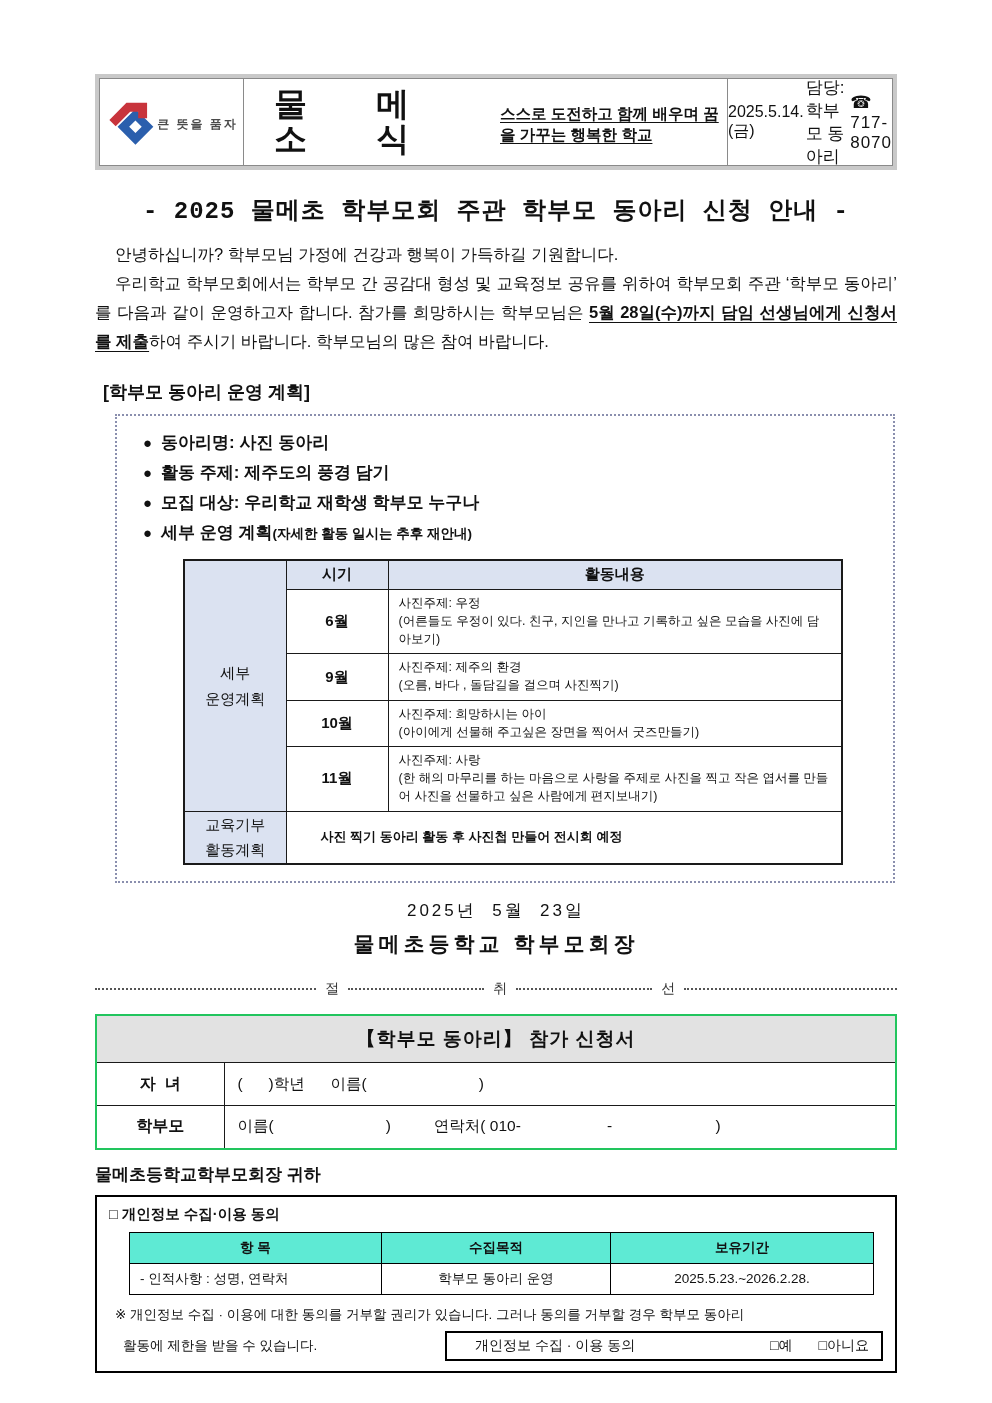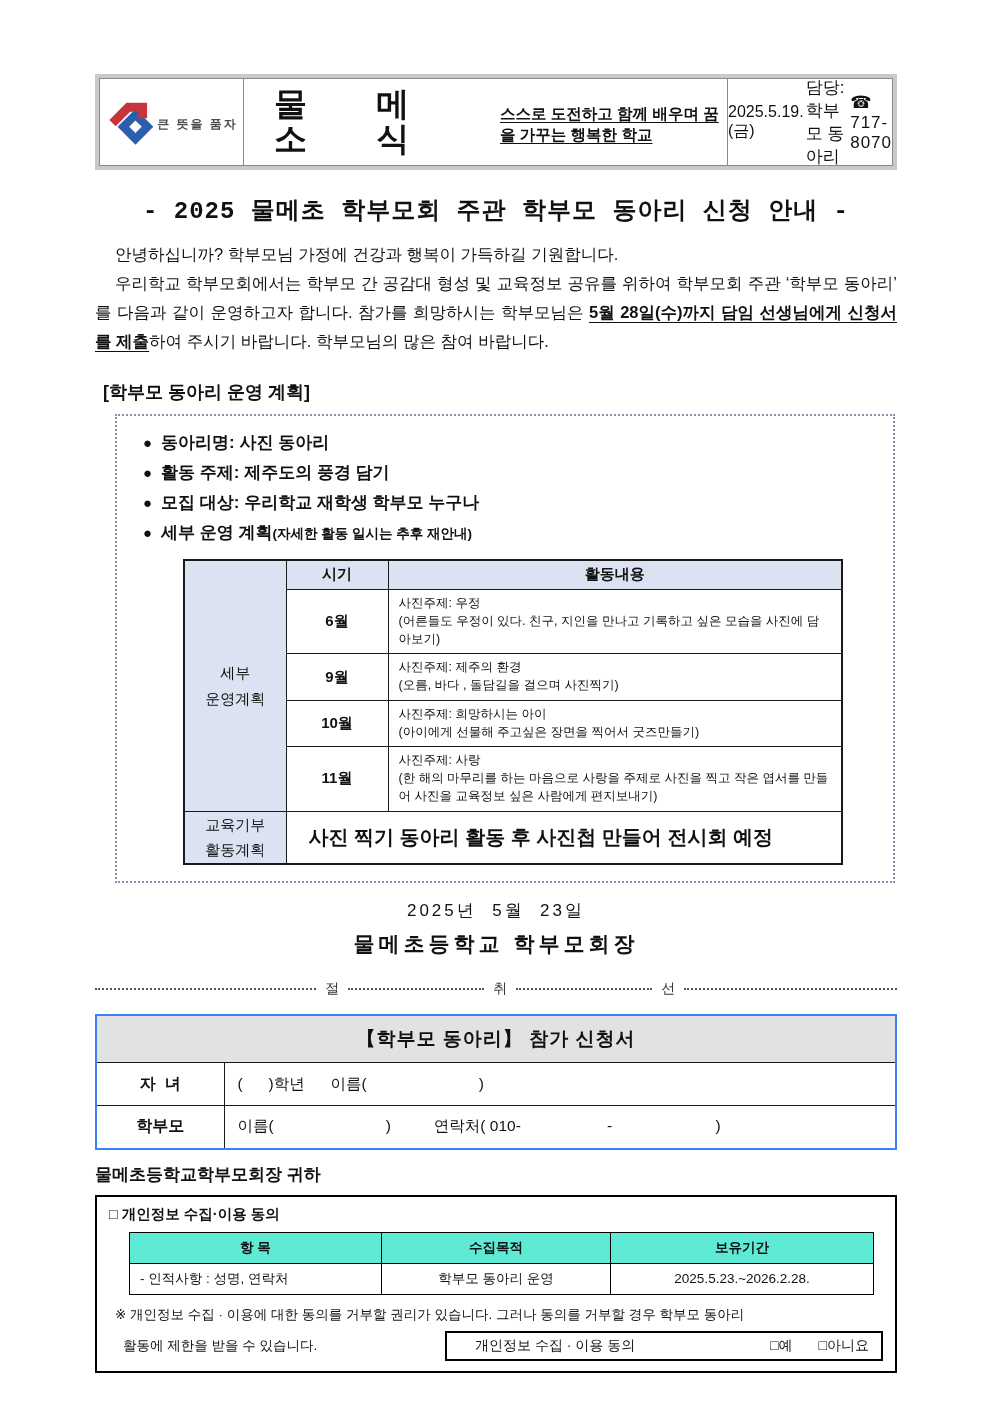--- a/index.html
+++ b/index.html
@@ -40,34 +40,34 @@
 
   table.plan { border-collapse: collapse; margin: 10px 0 0 40px; width: 660px; border: 2px solid #1a1a1a; }
   table.plan th, table.plan td { border: 1px solid #1a1a1a; }
   .lav { background: #dbe2f1; }
   table.plan th { font-size: 15px; font-weight: 600; height: 30px; }
   .col-side { width: 102px; }
   .col-period { width: 102px; }
   td.side-cell { text-align: center; font-size: 15px; line-height: 1.7; }
   td.period-cell { text-align: center; font-size: 15px; font-weight: 600; }
   td.content-cell { font-size: 12.5px; line-height: 1.42; padding: 5px 10px; }
-  td.footer-cell { font-size: 20px; font-weight: 600; padding: 10px 8px 10px 22px; }
+  td.footer-cell { font-size: 13px; font-weight: 600; padding: 10px 8px 10px 34px; }
 
   
   .closing-date { text-align: center; margin-top: 16px; font-size: 17px; letter-spacing: 3px; }
   .closing-signer { text-align: center; margin-top: 8px; font-size: 21px; font-weight: 600; letter-spacing: 4px; }
 
   
   .cutline { display: flex; align-items: center; margin-top: 22px; color: #333; font-size: 14px; }
   .leader { border-top: 2px dotted #555; height: 0; }
   .l1 { flex: 2.6; } .l2 { flex: 1.6; } .l3 { flex: 1.6; } .l4 { flex: 2.5; }
   .cut-label { padding: 0 9px; }
 
   
-  table.form { border-collapse: collapse; width: 100%; margin-top: 16px; border: 2px solid #3b82f6; }
+  table.form { border-collapse: collapse; width: 100%; margin-top: 16px; border: 2px solid #22c55e; }
   table.form th, table.form td { border: 1px solid #1a1a1a; }
   .form-title { background: #e2e2e2; text-align: center; font-size: 19px; font-weight: bold; height: 48px; letter-spacing: 1px; }
   .form-label { width: 128px; text-align: center; font-size: 16px; font-weight: 600; height: 43px; }
   .form-fill { font-size: 15.5px; padding-left: 13px; }
   .pre { white-space: pre; }
 
   
   .addressee { margin-top: 13px; font-size: 17px; font-weight: bold; }
   .privacy-box { margin-top: 9px; border: 2px solid #000; padding: 8px 12px 10px 12px; }
   .privacy-title { font-size: 14.5px; font-weight: bold; }
@@ -98,21 +98,21 @@
             <path d="M11 41 L34 18 L55 18 L55 34" fill="none" stroke="#c8343c" stroke-width="13"></path>
           </svg>
         </span>
         <div class="hdr-logo-caption">큰 뜻을 품자</div>
       </div>
       <div class="hdr-cell hdr-center">
         <div class="hdr-title">물 메 소 식</div>
         <div class="hdr-sub">스스로 도전하고 함께 배우며 꿈을 가꾸는 행복한 학교</div>
       </div>
       <div class="hdr-cell hdr-right">
-        <div class="hdr-date">2025.5.19.(금)</div>
+        <div class="hdr-date">2025.5.14.(금)</div>
         <div class="hdr-manager">담당: 학부모 동아리</div>
         <div class="hdr-phone">☎ 717-8070</div>
       </div>
     </div>
   </div>
 
   <div class="notice-title">- 2025 물메초 학부모회 주관 학부모 동아리 신청 안내 -</div>
 
   <div class="body-text">
     <p>안녕하십니까? 학부모님 가정에 건강과 행복이 가득하길 기원합니다.</p>
@@ -168,21 +168,21 @@
         <td class="period-cell">10월</td>
         <td class="content-cell">
           <span style="display:block">사진주제: 희망하시는 아이</span>
           <span>(아이에게 선물해 주고싶은 장면을 찍어서 굿즈만들기)</span>
         </td>
       </tr>
       <tr>
         <td class="period-cell">11월</td>
         <td class="content-cell">
           <span style="display:block">사진주제: 사랑</span>
-          <span>(한 해의 마무리를 하는 마음으로 사랑을 주제로 사진을 찍고 작은 엽서를 만들어 사진을 교육정보 싶은 사람에게 편지보내기)</span>
+          <span>(한 해의 마무리를 하는 마음으로 사랑을 주제로 사진을 찍고 작은 엽서를 만들어 사진을 선물하고 싶은 사람에게 편지보내기)</span>
         </td>
       </tr>
       <tr>
         <td class="lav side-cell">
           <span style="display:block">교육기부</span>
           <span style="display:block">활동계획</span>
         </td>
         <td class="footer-cell" colspan="2">사진 찍기 동아리 활동 후 사진첩 만들어 전시회 예정</td>
       </tr>
     </tbody>

